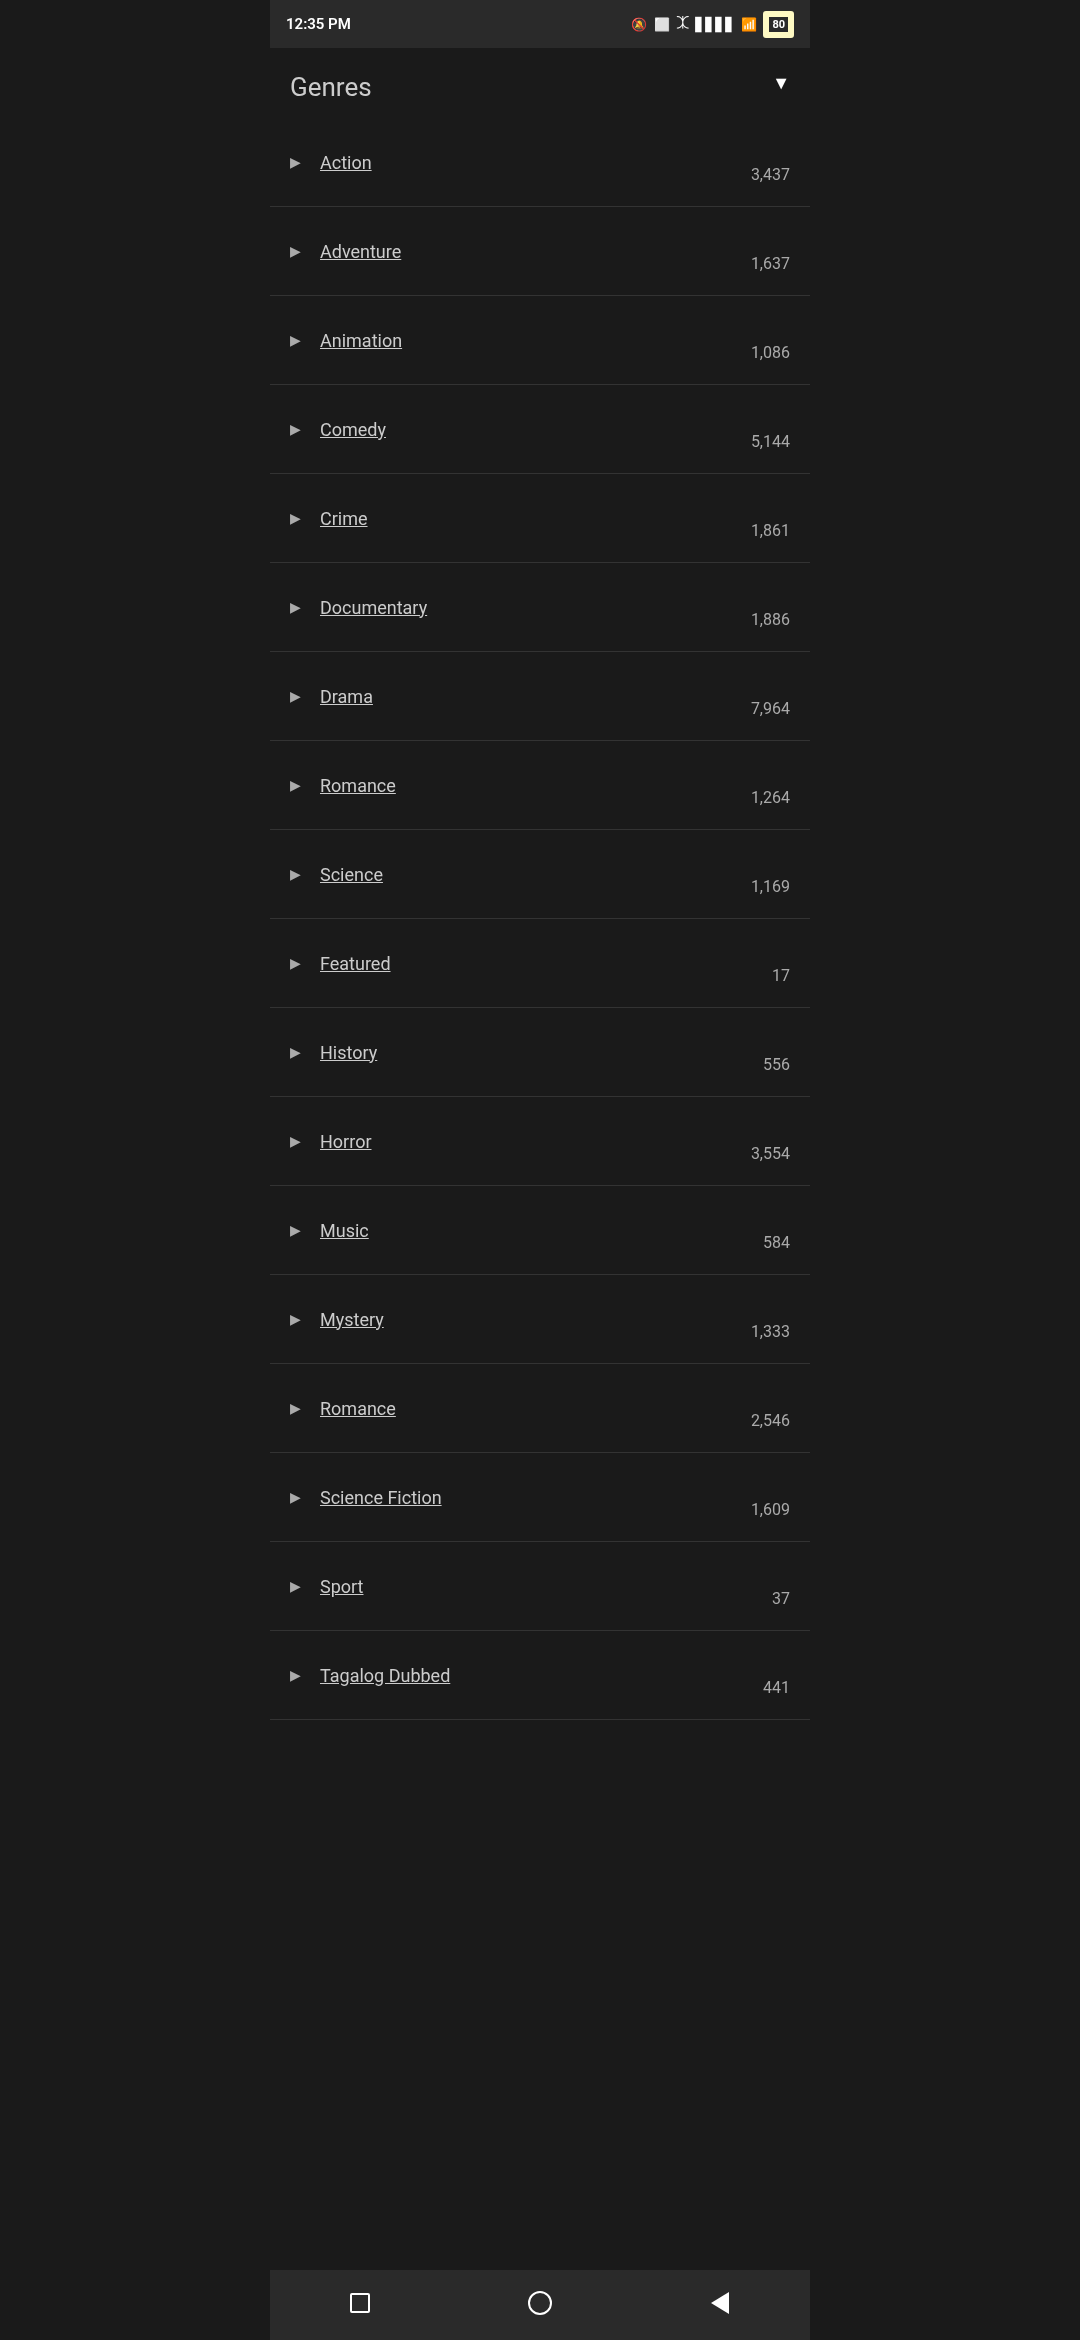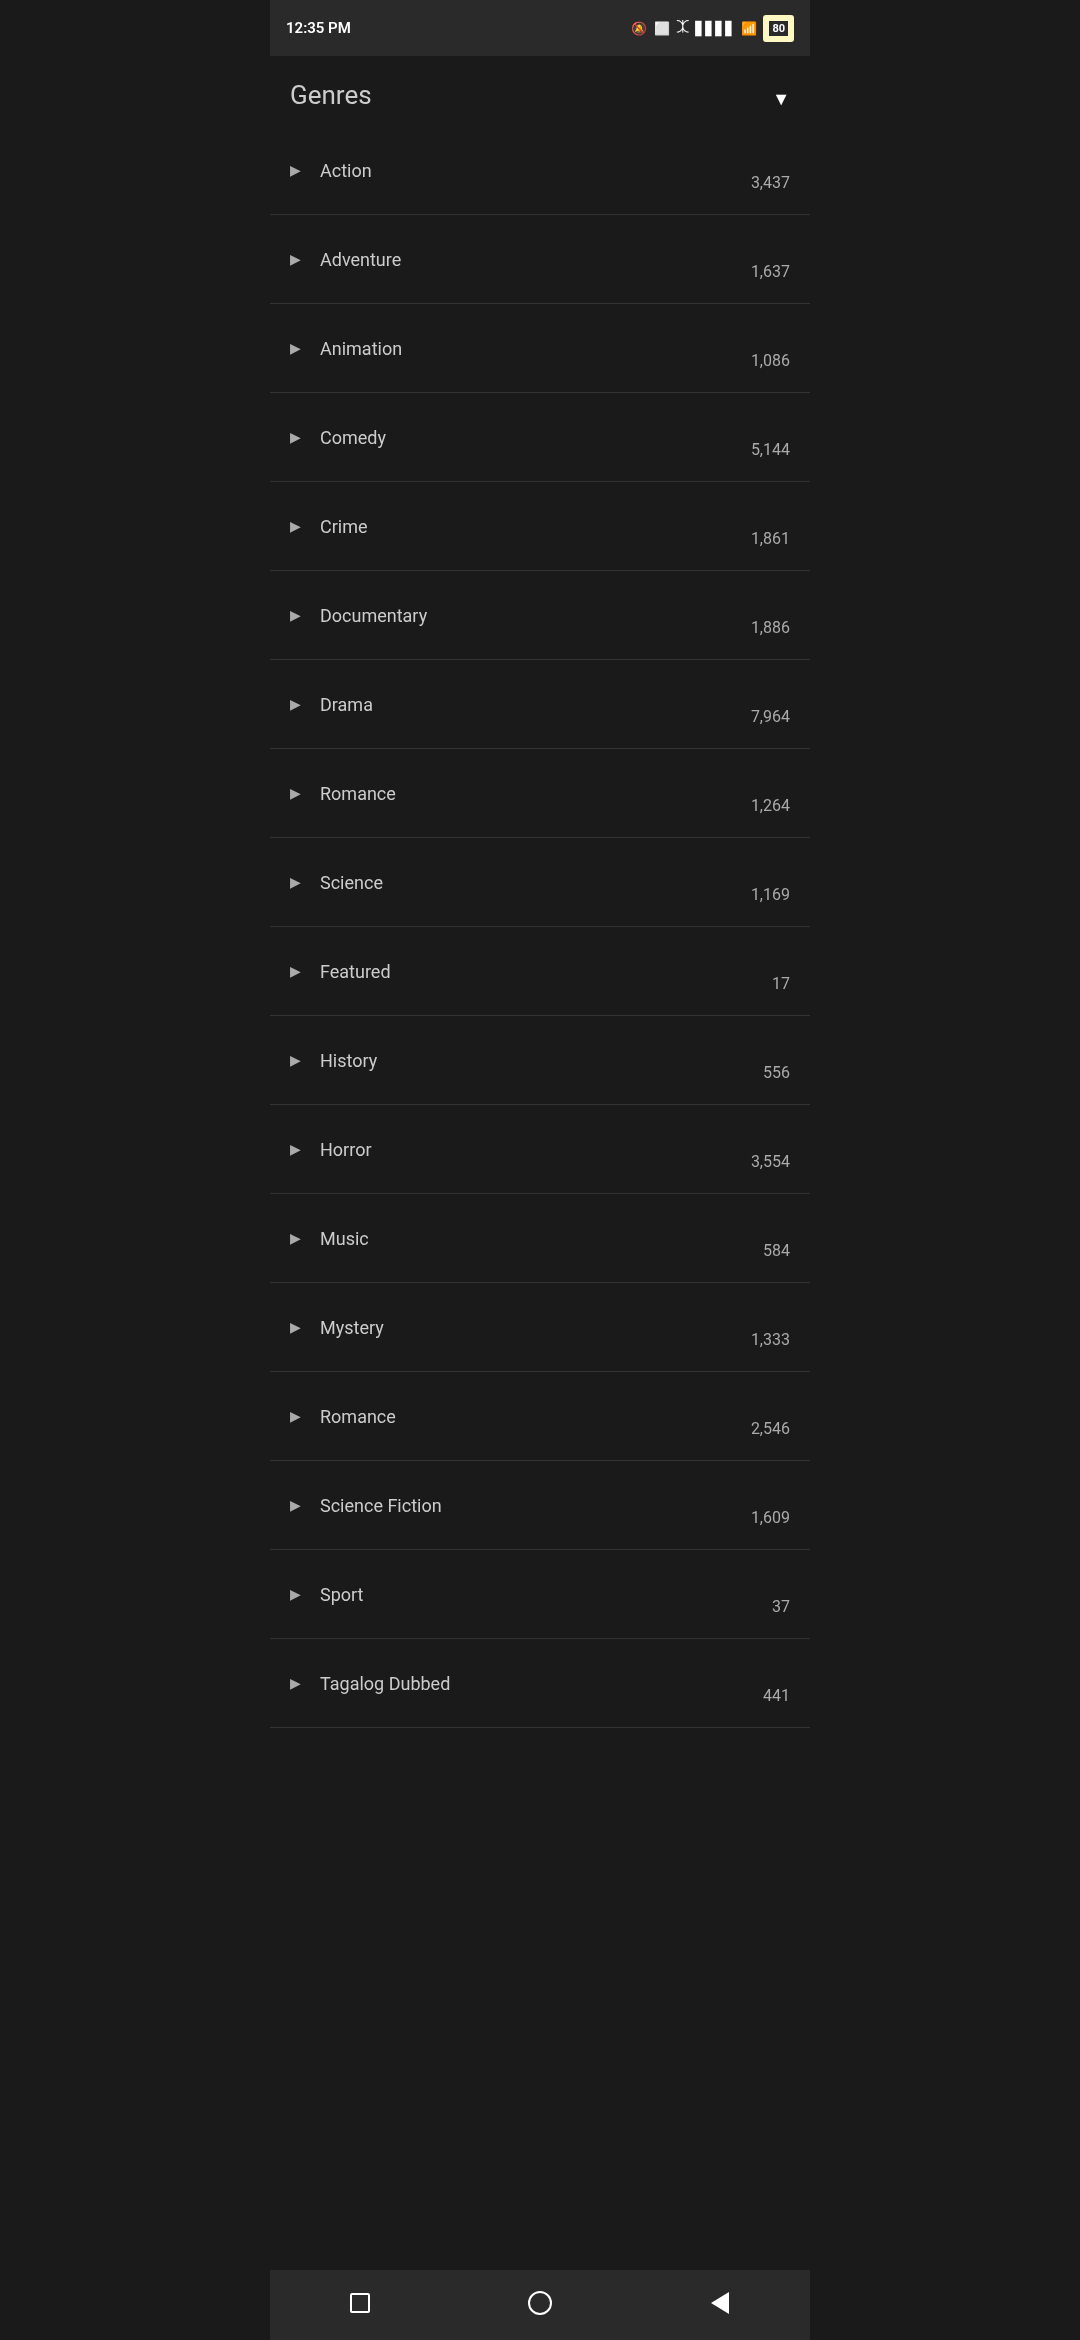--- a/index.html
+++ b/index.html
@@ -20,21 +20,21 @@
       display: flex;
       flex-direction: column;
     }
 
     .status-bar {
       background-color: #2a2a2a;
       display: flex;
       justify-content: space-between;
       align-items: center;
       padding: 8px 16px;
-      height: 56px;
+      height: 48px;
     }
 
     .status-time {
       font-size: 15px;
       font-weight: 600;
       color: #ffffff;
     }
 
     .status-icons {
       display: flex;
@@ -53,21 +53,21 @@
       padding: 1px 3px;
       font-size: 11px;
       position: relative;
       display: inline-flex;
       font-weight: bold;
     }
 
     .header {
       display: flex;
       justify-content: space-between;
-      align-items: flex-end;
+      align-items: flex-start;
       padding: 24px 20px 16px 20px;
     }
 
     .header-title {
       font-size: 26px;
       font-weight: 400;
       color: #cccccc;
     }
 
     .header-chevron {
@@ -102,20 +102,21 @@
     .genre-arrow {
       color: #aaaaaa;
       font-size: 14px;
       width: 16px;
     }
 
     .genre-name {
       font-size: 18px;
       color: #cccccc;
       font-weight: 400;
+      text-decoration: underline;
     }
 
     .genre-count {
       font-size: 16px;
       color: #aaaaaa;
       margin-top: 25px;
     }
 
     .nav-bar {
       background-color: #2a2a2a;

